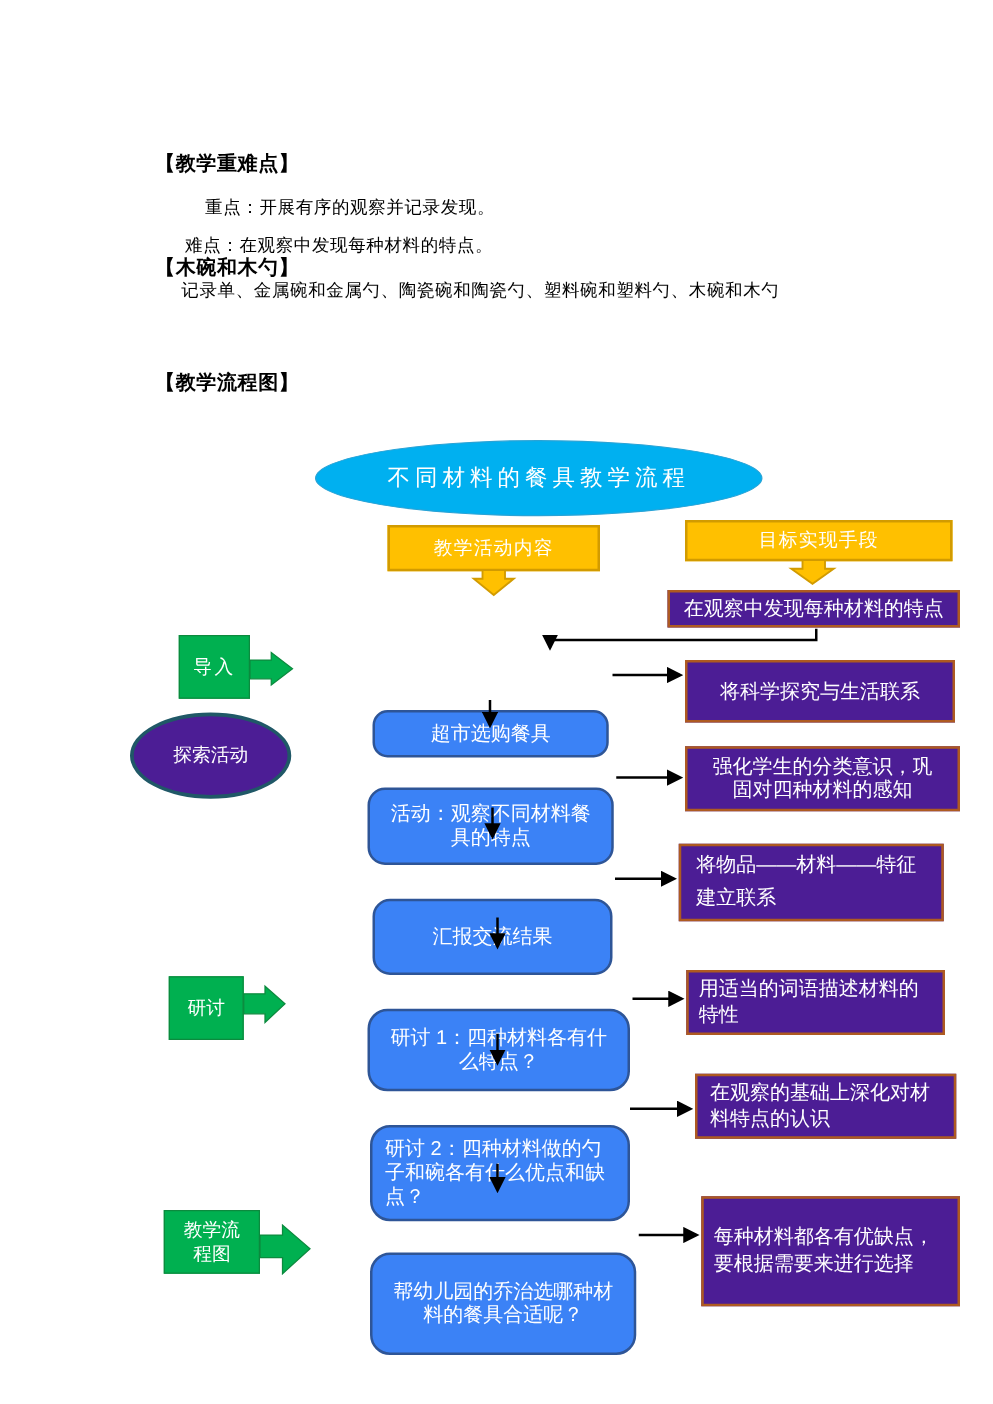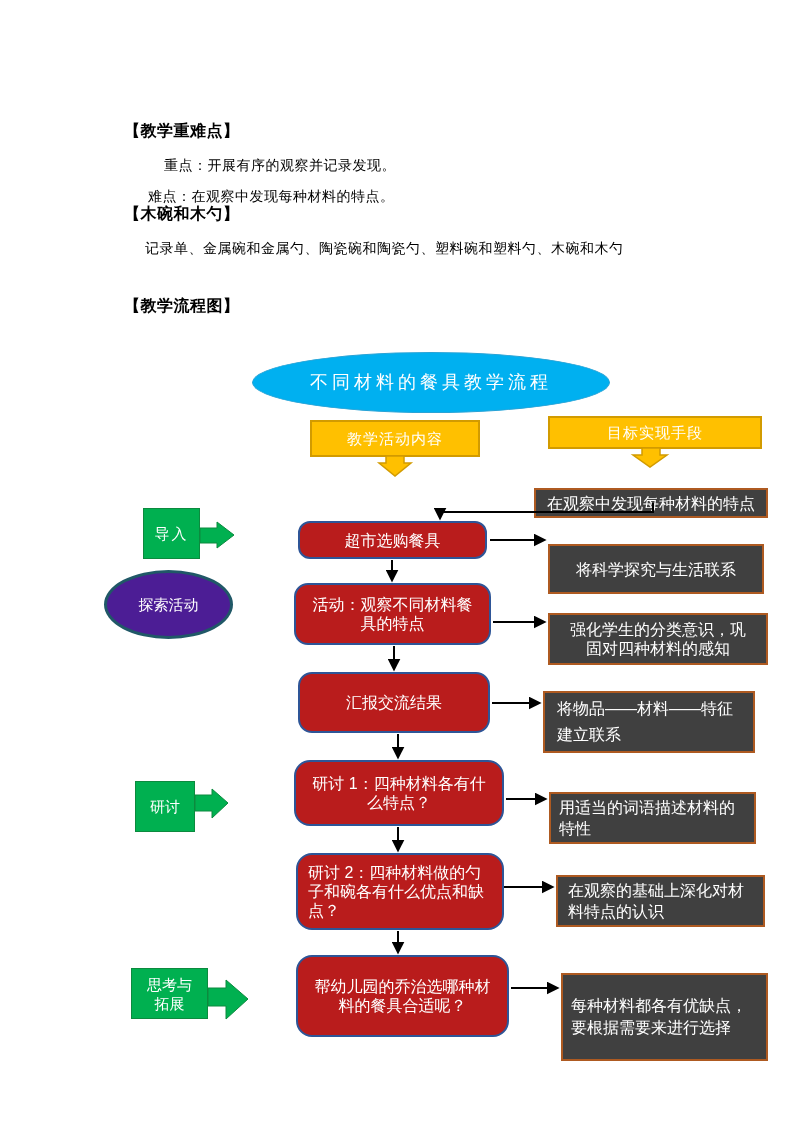--- a/index.html
+++ b/index.html
@@ -5,49 +5,49 @@
   html,body{margin:0;padding:0;background:#ffffff;}
   #page{position:relative;width:794px;height:1123px;background:#fff;overflow:hidden;
         font-family:"Liberation Serif",serif;color:#000;}
   .doc-line{position:absolute;font-size:14px;letter-spacing:0.5px;white-space:nowrap;}
   .doc-heading{position:absolute;font-size:16px;font-weight:bold;letter-spacing:0.5px;white-space:nowrap;}
   .shape{position:absolute;box-sizing:border-box;display:flex;align-items:center;justify-content:center;
          color:#fff;text-align:center;font-family:"Liberation Sans",sans-serif;font-size:16px;line-height:19px;}
   .ellipse-title{background:#00B0F0;border:1px solid #29a3d6;border-radius:50%;
                  font-size:18px;letter-spacing:4px;}
   .banner{background:#FFC000;border:2px solid #D29B00;font-size:15px;letter-spacing:1px;}
-  .blue-box{background:#b91c1c;border:2px solid #2E5597;border-radius:14px;}
-  .orange-box{background:#404040;border:2px solid #AE5A21;margin-top:16px;}
+  .blue-box{background:#3b82f6;border:2px solid #2E5597;border-radius:14px;margin-top:47px;}
+  .orange-box{background:#4c1d95;border:2px solid #AE5A21;}
   .left-al{justify-content:flex-start;text-align:left;}
   .green-sq{background:#00B050;border:1px solid #0C8A3E;font-size:15px;}
   .green-ellipse{background:#4c1d95;border:3px solid #205867;border-radius:50%;font-size:15px;}
   svg.overlay{position:absolute;left:0;top:0;pointer-events:none;}
 </style>
 </head>
 <body>
 
 <div id="page">
 
   <div class="doc-heading" style="left:124px;top:121px">【教学重难点】</div>
   <div class="doc-line" style="left:164px;top:157px">重点：开展有序的观察并记录发现。</div>
   <div class="doc-line" style="left:148px;top:188px">难点：在观察中发现每种材料的特点。</div>
   <div class="doc-heading" style="left:124px;top:204px">【木碗和木勺】</div>
-  <div class="doc-line" style="left:145px;top:240px">记录单、金属碗和金属勺、陶瓷碗和陶瓷勺、塑料碗和塑料勺、木碗和木勺</div>
+  <div class="doc-line" style="left:145px;top:224px">记录单、金属碗和金属勺、陶瓷碗和陶瓷勺、塑料碗和塑料勺、木碗和木勺</div>
   <div class="doc-heading" style="left:124px;top:296px">【教学流程图】</div>
 
   <div class="shape ellipse-title" style="left:252px;top:352px;width:358px;height:61px">不同材料的餐具教学流程</div>
   <div class="shape banner" style="left:310px;top:420px;width:170px;height:37px">教学活动内容</div>
   <div class="shape banner" style="left:548px;top:416px;width:214px;height:33px">目标实现手段</div>
 
   <div class="shape orange-box" style="left:534px;top:472px;width:234px;height:30px">在观察中发现每种材料的特点</div>
 
   <div class="shape green-sq" style="left:143px;top:508px;width:57px;height:51px;letter-spacing:2px">导入</div>
   <div class="shape green-ellipse" style="left:104px;top:570px;width:129px;height:69px">探索活动</div>
   <div class="shape green-sq" style="left:135px;top:781px;width:60px;height:51px">研讨</div>
-  <div class="shape green-sq" style="left:131px;top:968px;width:77px;height:51px;padding:0 12px">思考与拓展</div>
+  <div class="shape green-sq" style="left:131px;top:968px;width:77px;height:51px;padding:0 12px">教学流程图</div>
 
   <div class="shape blue-box" style="left:298px;top:521px;width:189px;height:38px;border-radius:12px">超市选购餐具</div>
   <div class="shape blue-box" style="left:294px;top:583px;width:197px;height:62px;padding:0 12px">活动：观察不同材料餐具的特点</div>
   <div class="shape blue-box" style="left:298px;top:672px;width:192px;height:61px">汇报交流结果</div>
   <div class="shape blue-box" style="left:294px;top:760px;width:210px;height:66px;padding:0 12px;border-radius:16px">研讨 1：四种材料各有什么特点？</div>
   <div class="shape blue-box left-al" style="left:296px;top:853px;width:208px;height:77px;padding:2px 10px;border-radius:16px">研讨 2：四种材料做的勺子和碗各有什么优点和缺点？</div>
   <div class="shape blue-box" style="left:296px;top:955px;width:213px;height:82px;padding:0 14px;border-radius:16px">帮幼儿园的乔治选哪种材料的餐具合适呢？</div>
 
   <div class="shape orange-box" style="left:548px;top:528px;width:216px;height:50px">将科学探究与生活联系</div>
   <div class="shape orange-box" style="left:548px;top:597px;width:220px;height:52px;padding:0 15px">强化学生的分类意识，巩固对四种材料的感知</div>

